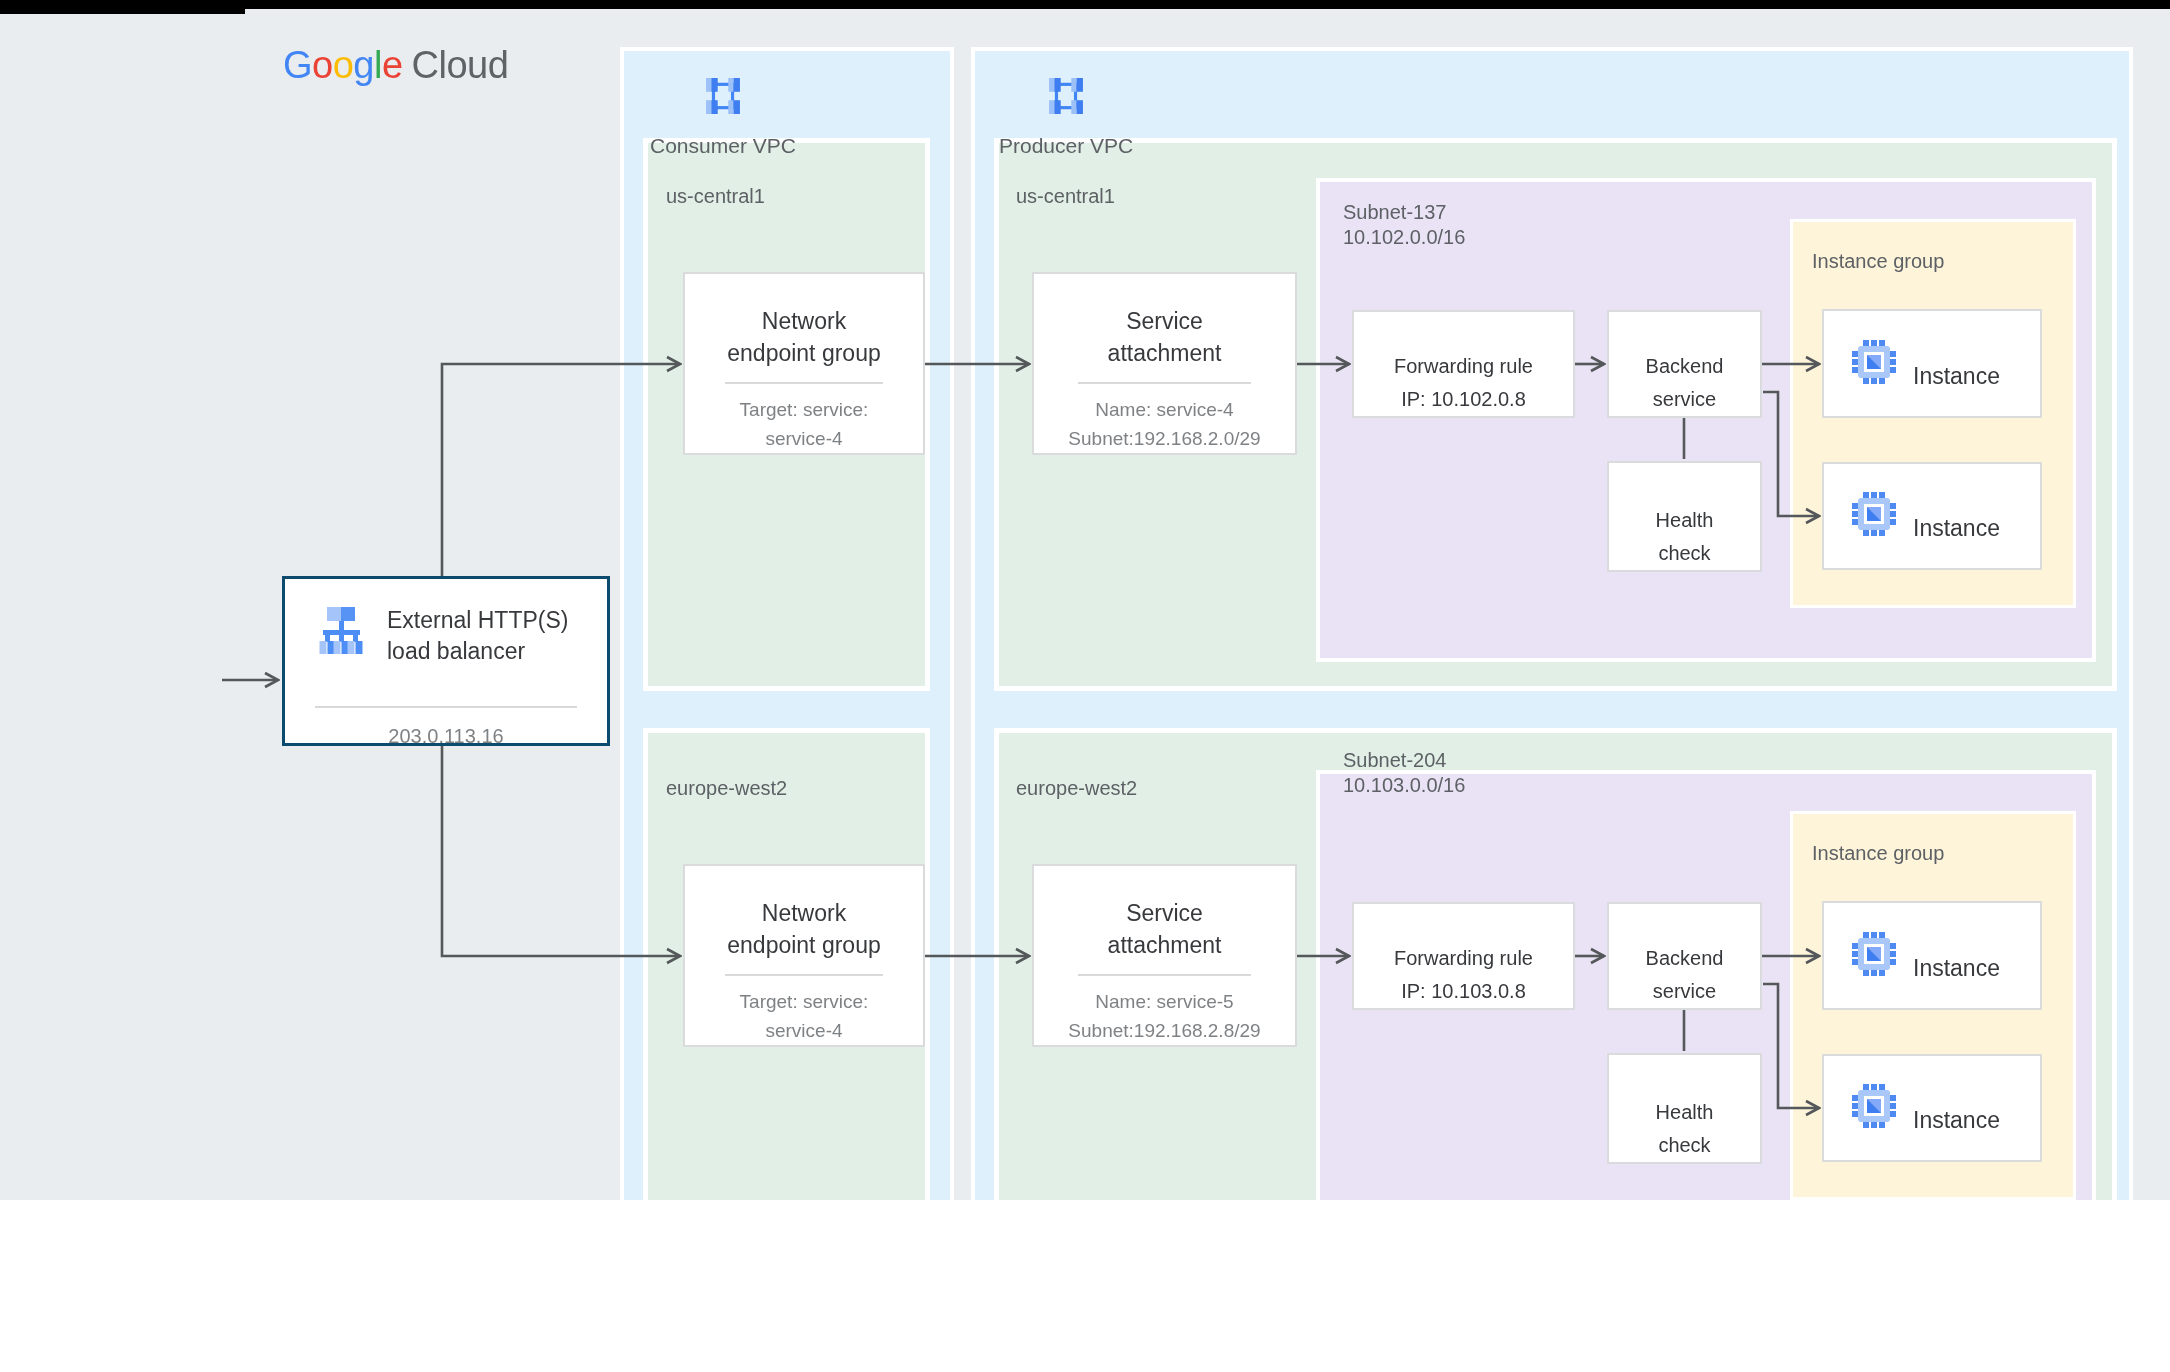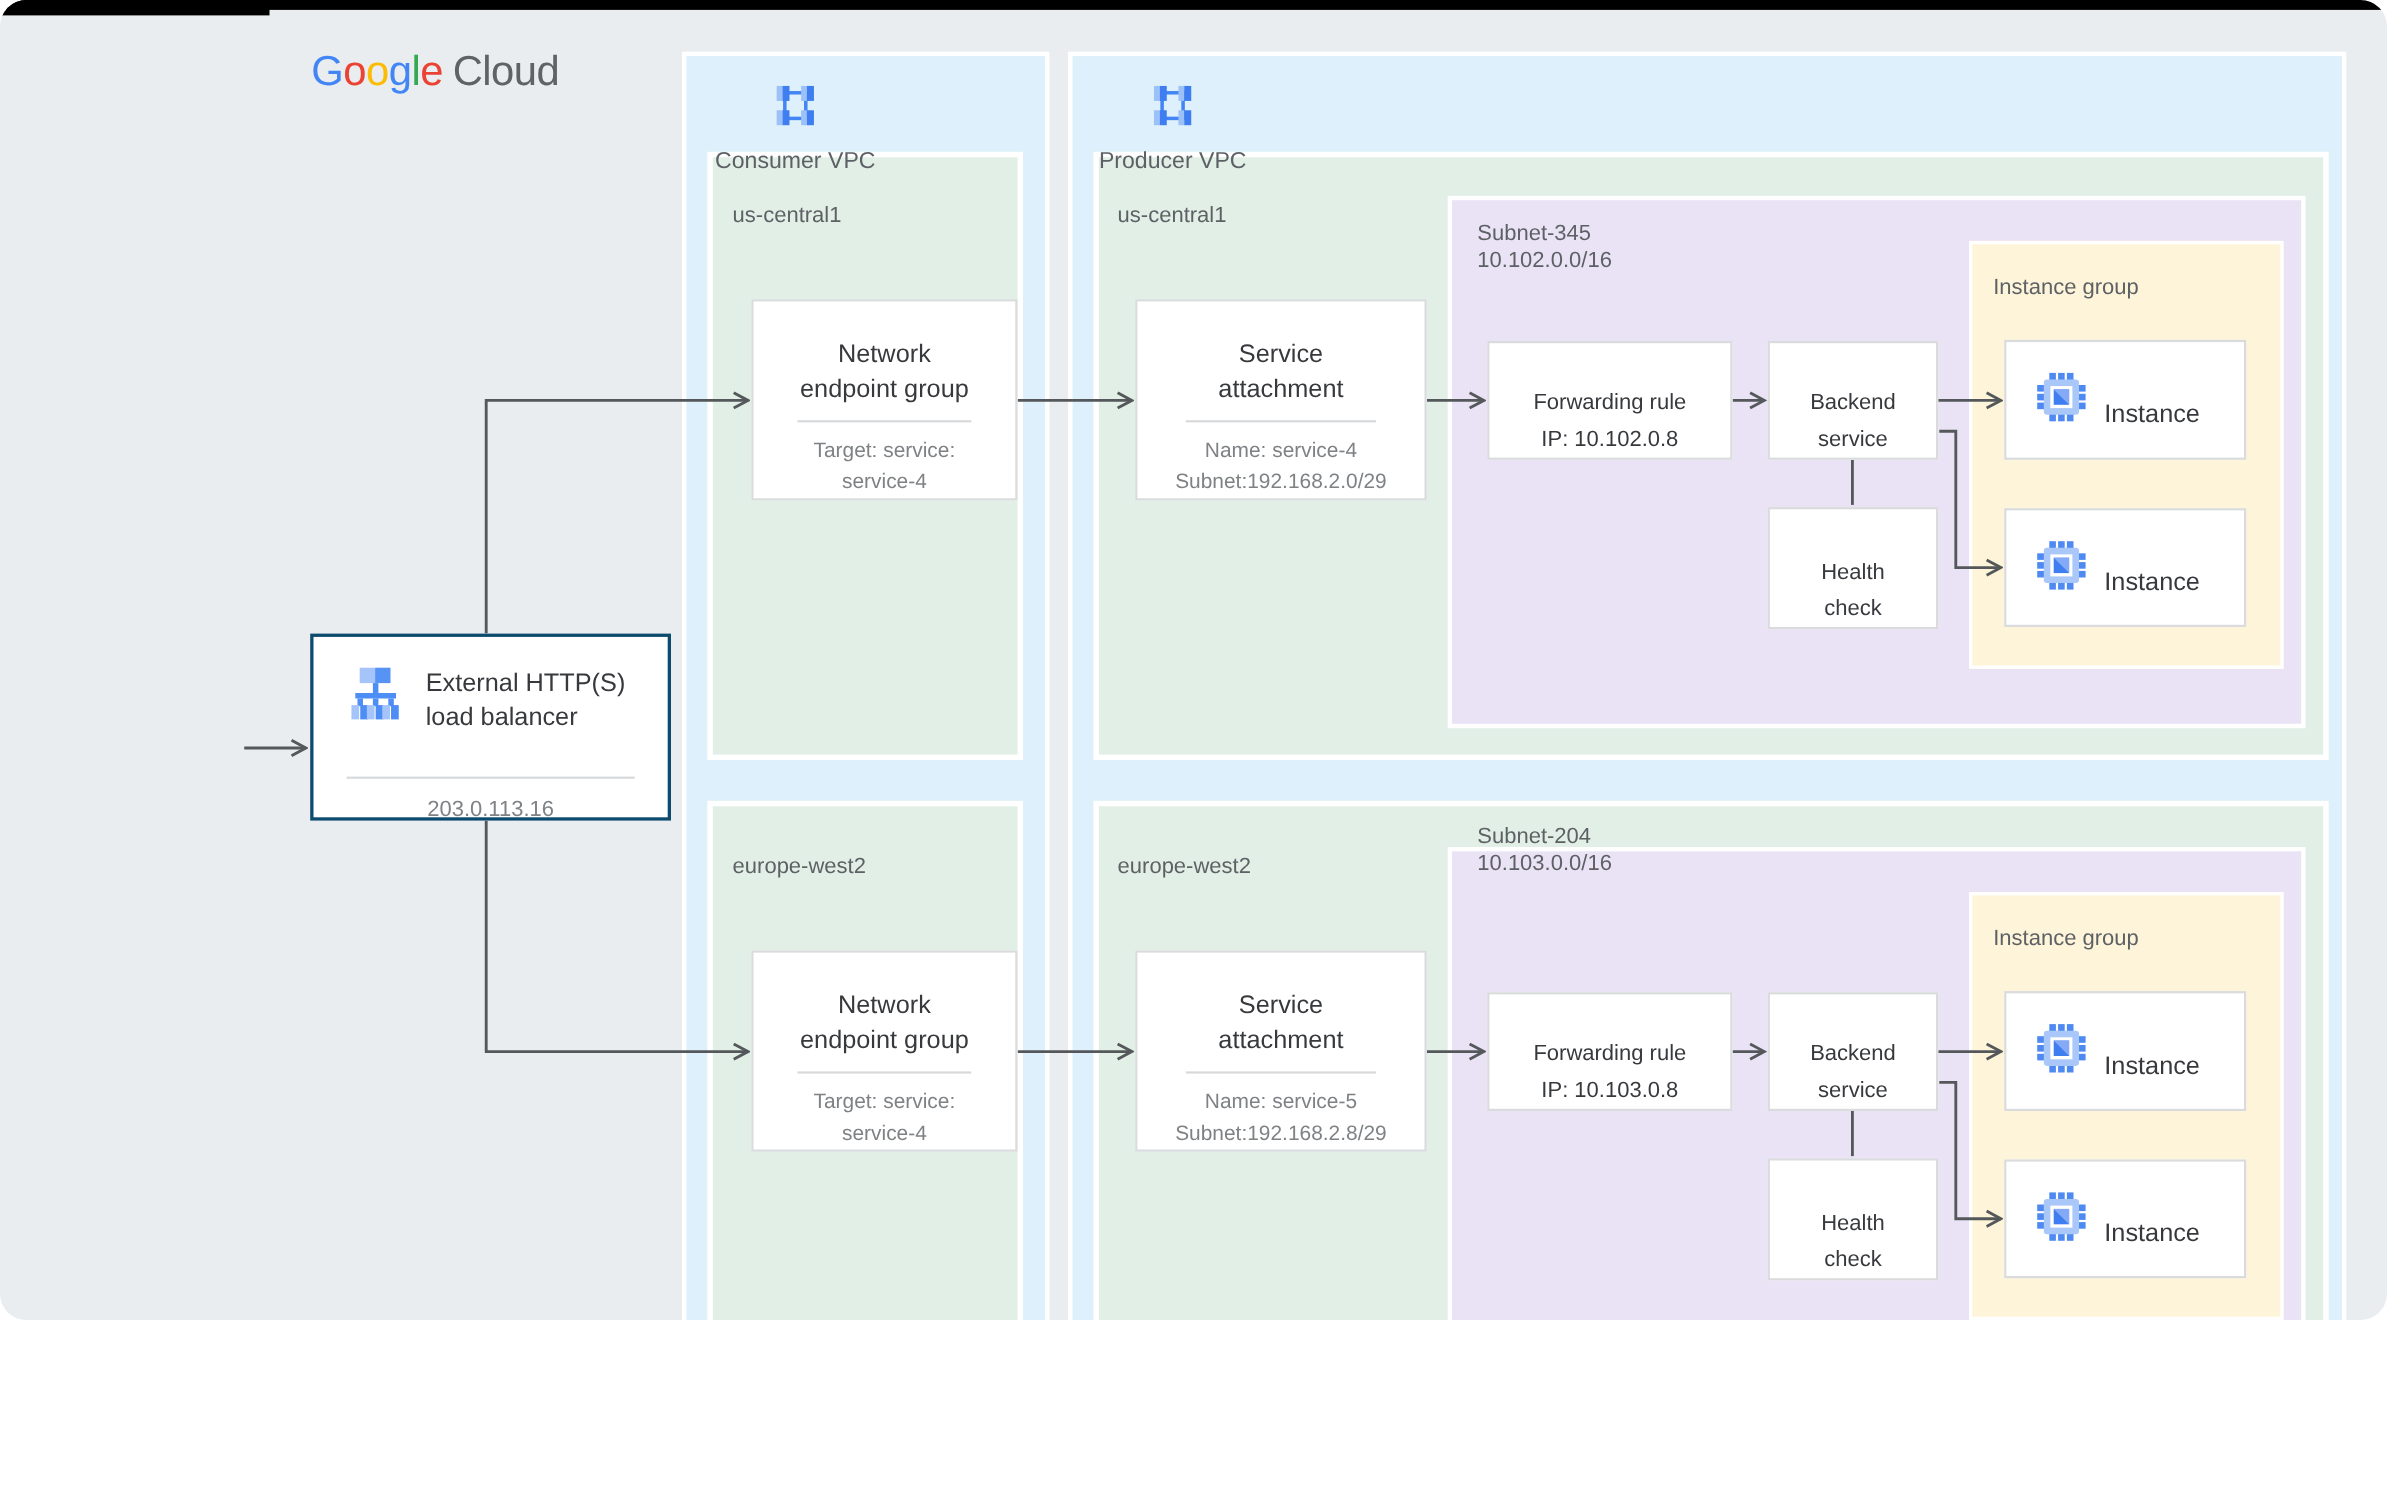--- a/index.html
+++ b/index.html
@@ -1,17 +1,17 @@
 <!DOCTYPE html>
 <html style="--bg: #e9edf0; --vpc-blue: #ddf0fb; --region-green: #e2efe6; --subnet-purple: #eae3f5; --group-yellow: #fdf4d9; --box-border: #d9dbdd; --arrow: #55585b; --text-dark: #37393c; --text-subtle: #7f8285; --shadow-gray: #d9dde0; --google-blue: #4285F4; --google-red: #EA4335; --google-yellow: #FBBC05; --google-green: #34A853; --icon-blue: #4285F4; --icon-light-blue: #a9c7f9;"><head>
 <meta charset="utf-8">
 <style>
   html,body{margin:0;padding:0;}
   .canvas{position:relative;width:2170px;height:1200px;background:var(--bg,#e9edf0);
-          font-family:"Liberation Sans",sans-serif;overflow:hidden;border-radius:24px;}
+          font-family:"Liberation Sans",sans-serif;overflow:hidden;}
   .abs{position:absolute;}
   .container{position:absolute;box-sizing:border-box;}
   .vpc{border:4px solid #ffffff;background:var(--vpc-blue,#ddf0fb);}
   .region{border:5px solid #ffffff;background:var(--region-green,#e2efe6);}
   .subnet{border:4px solid #ffffff;background:var(--subnet-purple,#eae3f5);}
   .igroup{border:3px solid #ffffff;background:var(--group-yellow,#fdf4d9);}
   .wbox{position:absolute;box-sizing:border-box;background:#ffffff;border:2px solid var(--box-border,#d9dbdd);
         display:flex;flex-direction:column;align-items:center;justify-content:flex-end;text-align:center;}
   .title{font-size:23px;line-height:32px;color:var(--text-dark,#37393c);}
   .big{font-size:20px;line-height:33px;color:var(--text-dark,#37393c);}
@@ -96,21 +96,21 @@
     </span>
     <span class="vpc-label">Producer VPC</span>
   </div>
 
   <div class="region-label" style="left:666px;top:184px;">us-central1</div>
   <div class="region-label" style="left:666px;top:776px;">europe-west2</div>
   <div class="region-label" style="left:1016px;top:184px;">us-central1</div>
   <div class="region-label" style="left:1016px;top:776px;">europe-west2</div>
 
   <div class="subnet-label" style="left:1343px;top:200px;">
-    <div>Subnet-345</div>
+    <div>Subnet-137</div>
     <div>10.102.0.0/16</div>
   </div>
   <div class="subnet-label" style="left:1343px;top:748px;">
     <div>Subnet-204</div>
     <div>10.103.0.0/16</div>
   </div>
 
   <div class="ig-label" style="left:1812px;top:250px;">Instance group</div>
   <div class="ig-label" style="left:1812px;top:842px;">Instance group</div>
 

